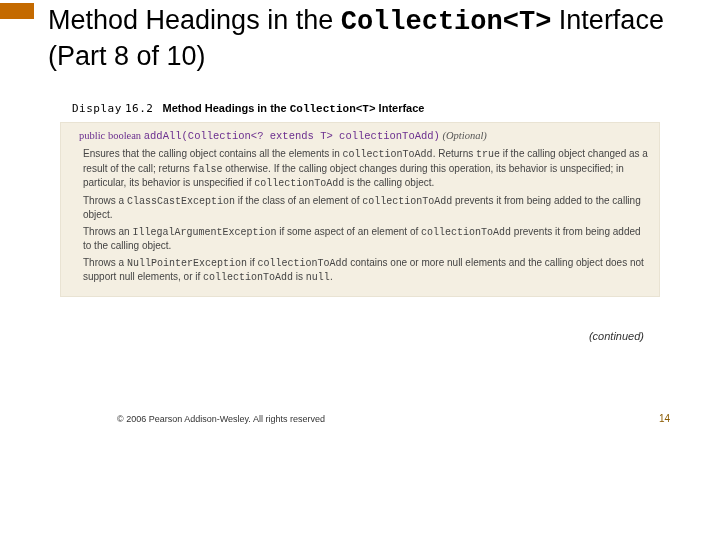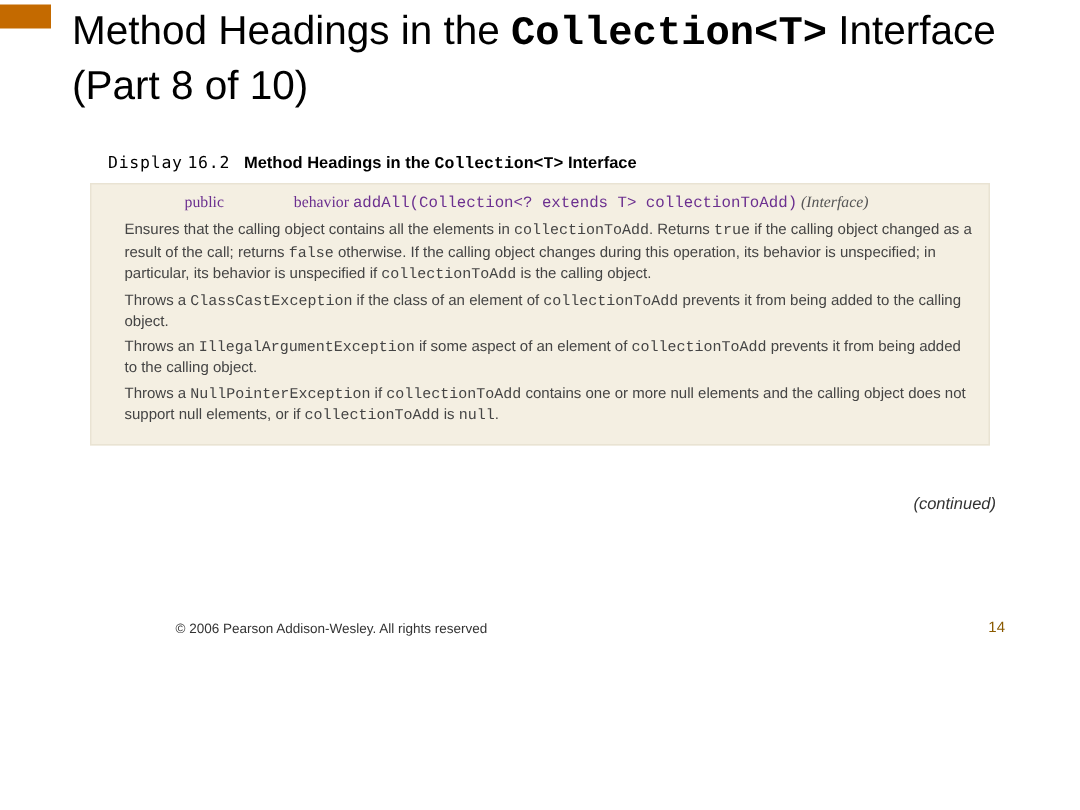--- a/index.html
+++ b/index.html
@@ -73,35 +73,35 @@
     font-size: 10.5px;
     line-height: 1.35;
     color: #333;
   }
   .sig {
     color: #6b2f8f;
     font-family: Georgia, serif;
     margin-left: -4px;
     margin-bottom: 4px;
   }
-  .sig .kw { font-style: normal; margin-left: 44px; }
+  .sig .kw { font-style: normal; }
   .sig .mono { font-family: "Courier New", Courier, monospace; font-style: normal; color: #6b2f8f; }
   .sig .opt { font-style: italic; color: #555; }
   .para {
     margin: 3px 0;
     font-family: Verdana, Geneva, sans-serif;
     color: #444;
     font-size: 10px;
   }
   .para .mono {
     font-family: "Courier New", Courier, monospace;
   }
   .continued {
     position: absolute;
-    right: 56px;
+    right: 76px;
     top: 330px;
     font-style: italic;
     font-size: 11px;
     color: #333;
   }
   .footer-left {
     position: absolute;
     left: 78px;
     bottom: 24px;
     font-size: 9px;
@@ -129,23 +129,23 @@
 
   <div class="display-label">
     <span class="num">Display</span>
     <span class="num">16.2</span>&nbsp;&nbsp;
     <span class="strong">Method Headings in the </span><span class="strong mono">Collection&lt;T&gt;</span><span class="strong"> Interface</span>
   </div>
 
   <div class="box">
     <div class="sig">
       <span class="kw">public</span>
-      <span class="kw">behavior</span>
+      <span class="kw">boolean</span>
       <span class="mono">addAll(Collection&lt;? extends T&gt; collectionToAdd)</span>
-      <span class="opt">(Interface)</span>
+      <span class="opt">(Optional)</span>
     </div>
 
     <div class="para">
       <span>Ensures that the calling object contains all the elements in </span><span class="mono">collectionToAdd</span><span>. Returns </span><span class="mono">true</span><span> if the calling object changed as a result of the call; returns </span><span class="mono">false</span><span> otherwise. If the calling object changes during this operation, its behavior is unspecified; in particular, its behavior is unspecified if </span><span class="mono">collectionToAdd</span><span> is the calling object.</span>
     </div>
 
 
     <div class="para">
       <span>Throws a </span><span class="mono">ClassCastException</span><span> if the class of an element of </span><span class="mono">collectionToAdd</span><span> prevents it from being added to the calling object.</span>
     </div>

